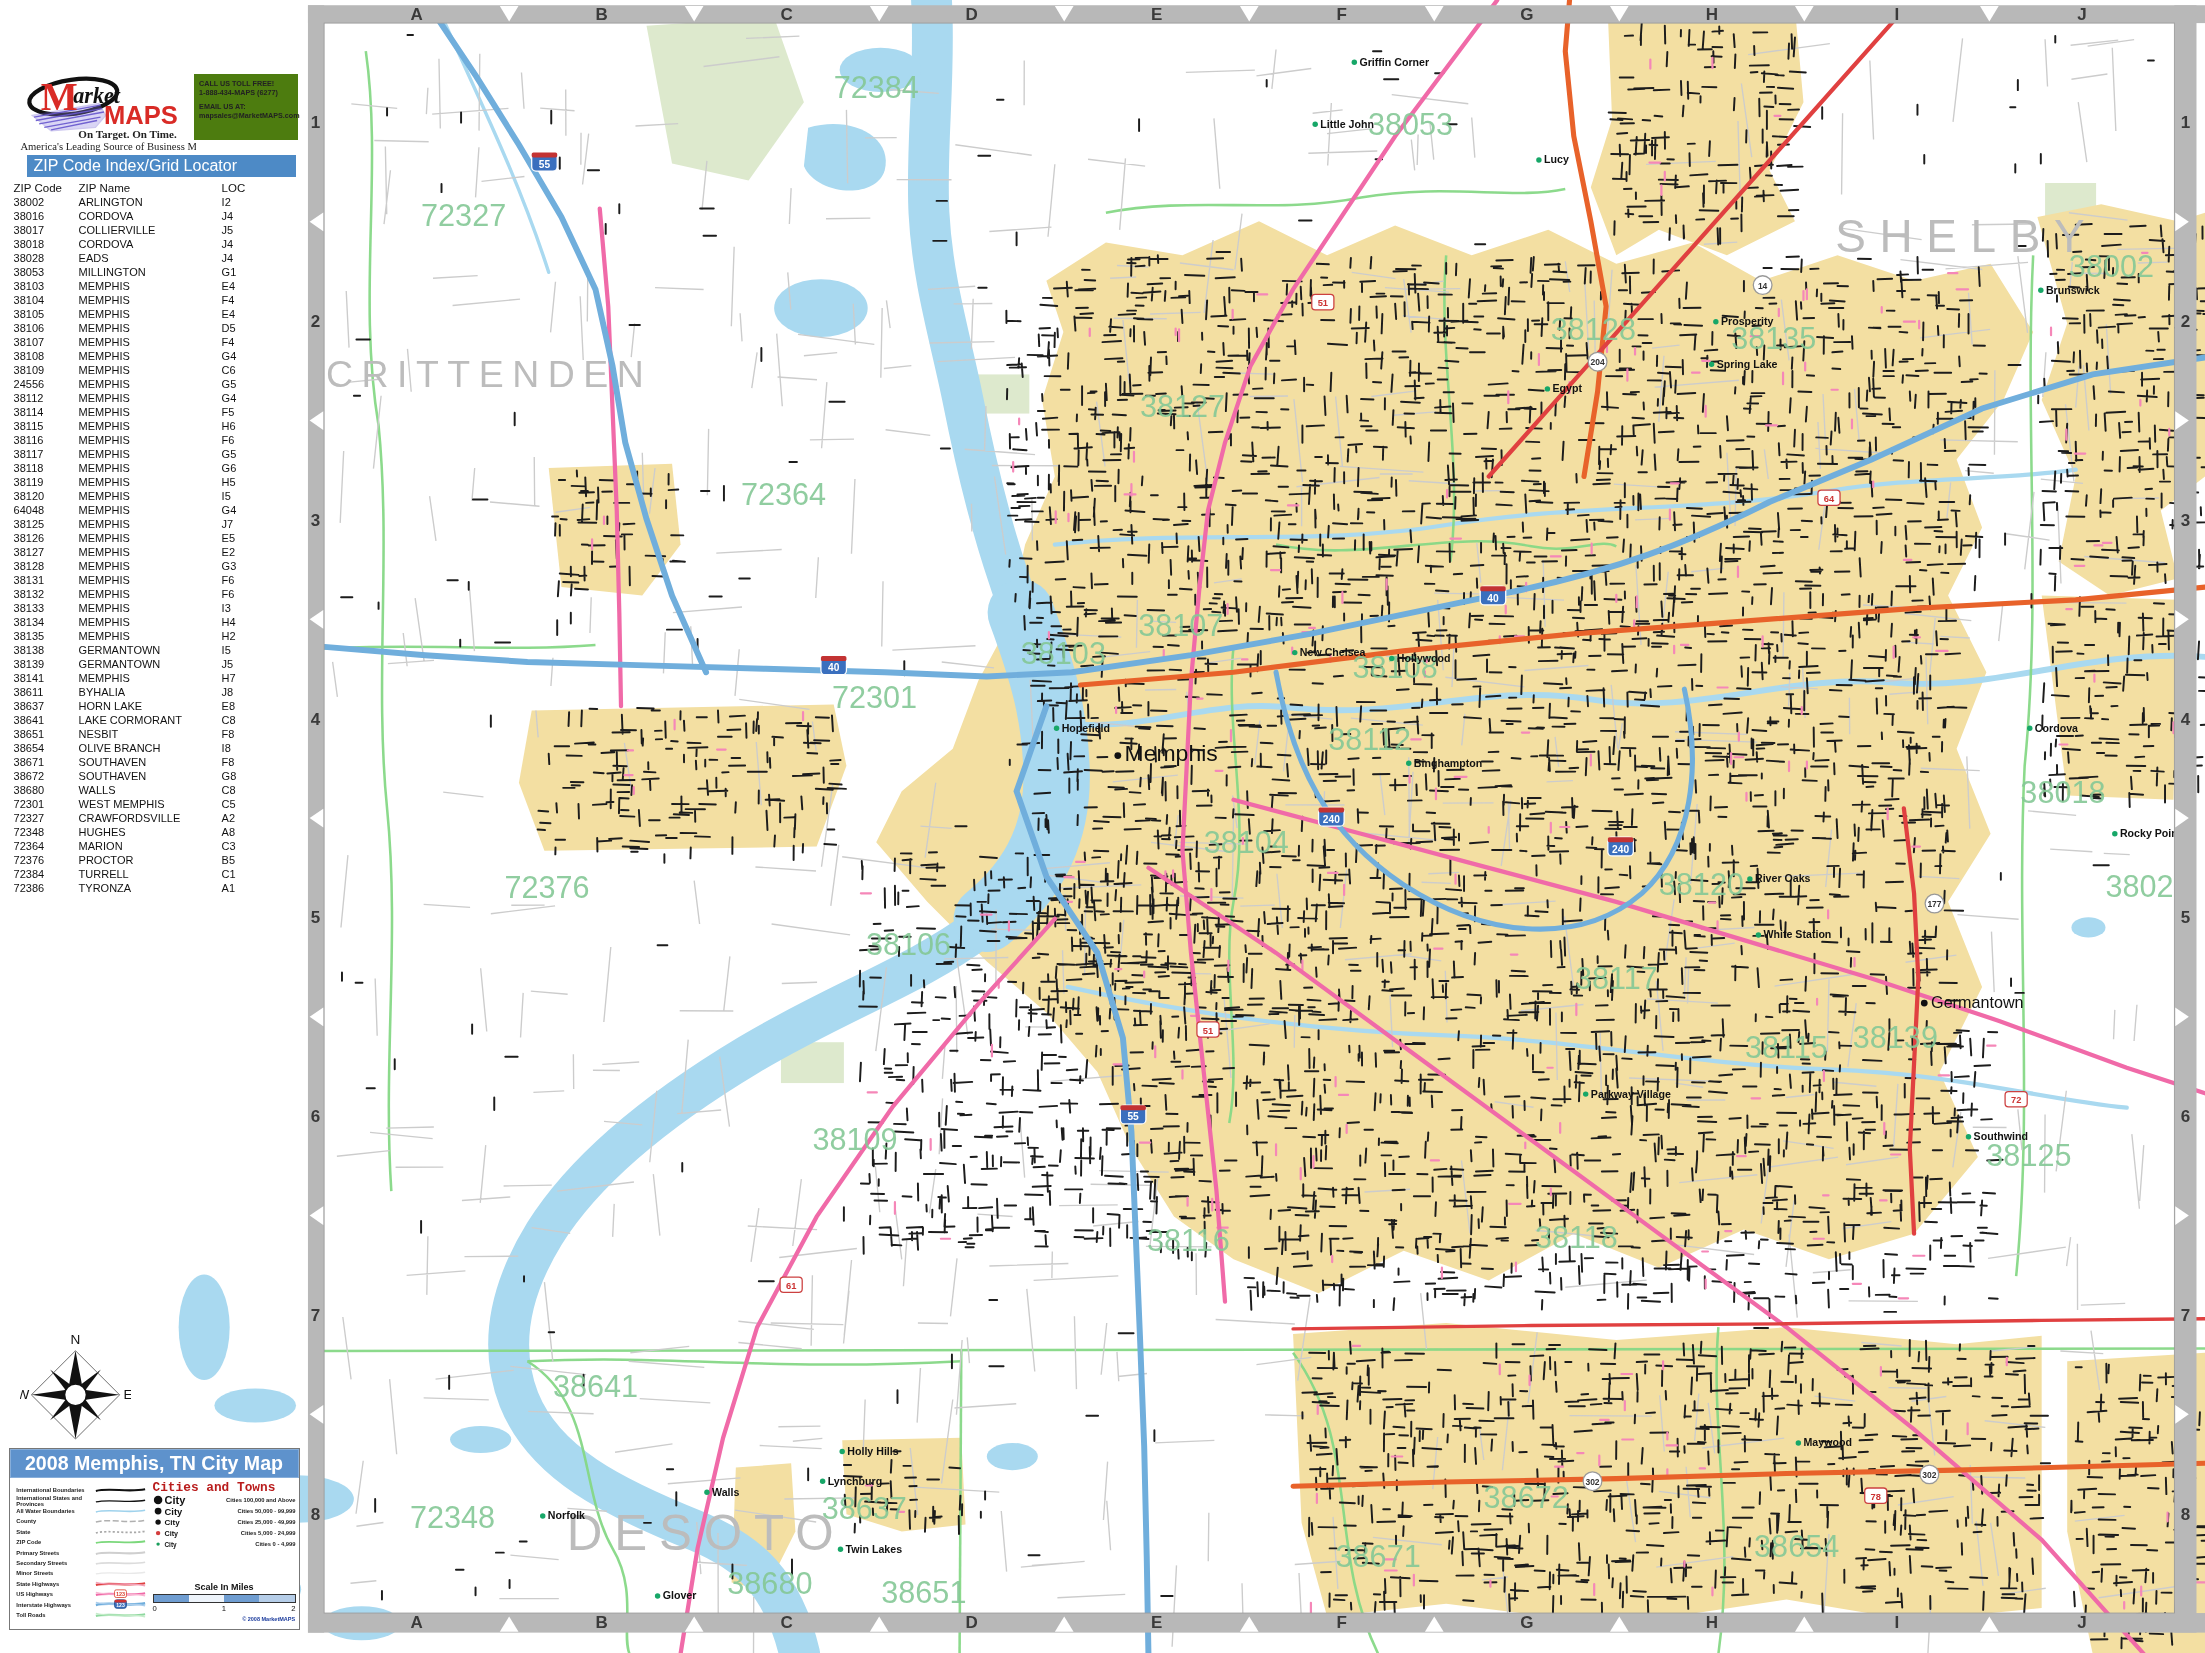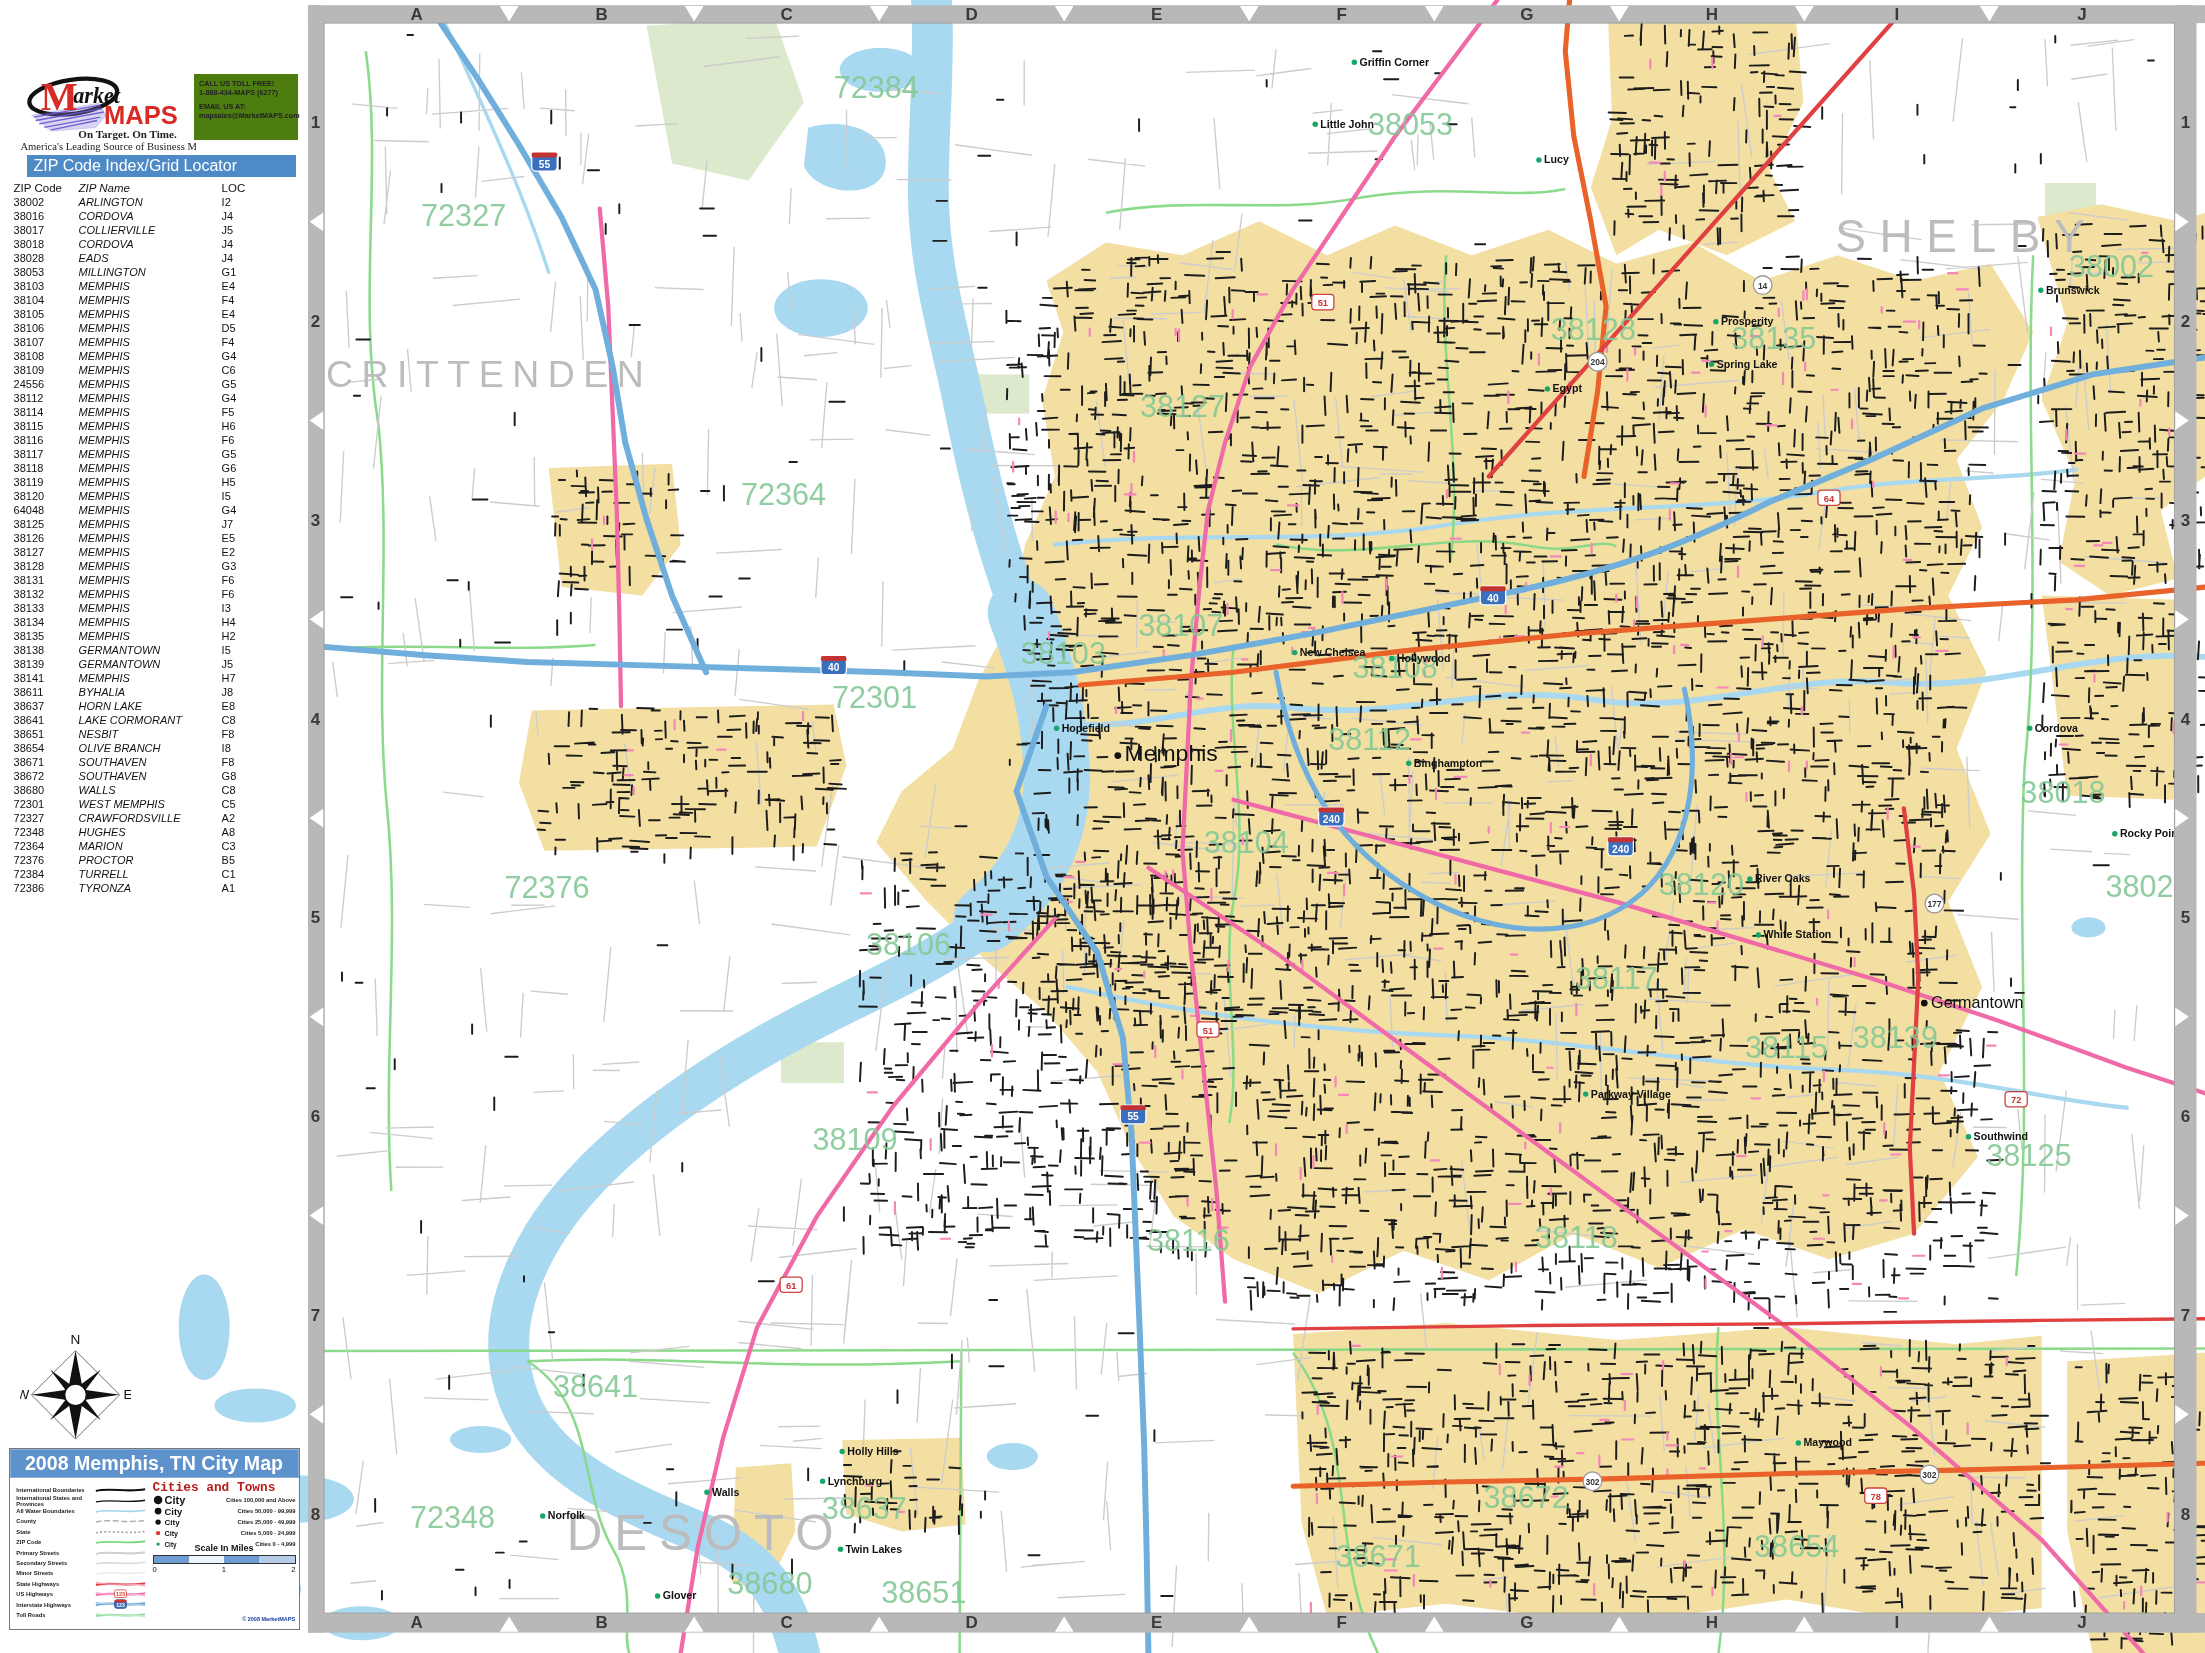--- a/index.html
+++ b/index.html
@@ -18,42 +18,42 @@
   #contact-box{position:absolute;right:0px;top:3.4px;width:104px;height:66px;background:#4d7c0f;
                padding:4.3px 3.4px 0 5.1px;box-sizing:border-box;}
   #contact-box div{font-size:7.2px;font-weight:bold;color:#222;line-height:9px;}
   #contact-box .gap{height:5.1px;}
 
   #zip-panel{left:6.8px;top:155px;width:289px;background:#fff;}
   #zip-header{background:#4d8ac6;color:#fff;font-size:16px;padding:1.7px 6.8px 2.6px 6.8px;margin-left:20px;}
   #zip-table{padding:3.4px 0 0 6.8px;}
   .zrow{display:flex;font-size:11px;line-height:14px;color:#111;}
   .zrow .c0{width:65px;}
-  .zrow .c1{width:143px;font-style:italic;}
+  .zrow .c1{width:143px;}
   .zrow .c2{width:51px;}
   .zrow.zhead{font-size:11.5px;}
 
   
   #legend-panel{left:8.5px;top:1448px;width:291px;height:182px;background:#fff;border:0.9px solid #777;
                 box-sizing:border-box;}
   #legend-title{background:#5e92cc;color:#fff;font-size:19.6px;font-weight:bold;text-align:center;
                 padding:1.7px 0 2.6px 0;border:1.7px solid #87aeda;}
   #legend-body{position:relative;height:145px;}
   #legend-lines{position:absolute;left:6.8px;top:6.8px;width:134px;}
   .lrow{display:flex;align-items:center;height:10.4px;}
   .lrow .llabel{width:78px;font-size:5.8px;font-weight:bold;color:#222;}
   .lrow svg{display:block;}
   #cities-block{position:absolute;left:143px;top:1.7px;width:143px;}
   #cities-header{font-size:12.8px;font-weight:bold;color:#b91c1c;text-align:left;font-family:Liberation Mono, monospace;}
   .crow{display:flex;align-items:center;height:11px;}
   .crow .cdot{flex:0 0 12px;display:flex;align-items:center;justify-content:center;}
   .crow .cname{font-weight:bold;color:#111;}
   .crow .cdesc{margin-left:auto;font-size:5.8px;font-weight:bold;color:#222;text-align:right;}
   #scale-block{position:absolute;left:143px;top:65px;width:143px;}
-  #scale-title{text-align:center;font-size:9px;font-weight:bold;color:#111;}
+  #scale-title{text-align:center;font-size:9px;font-weight:bold;color:#111;margin-top:39px;}
   #scale-bar{position:relative;margin-top:1.7px;height:6.8px;border:0.9px solid #333;background:#eef4fb;}
   #scale-bar .seg{position:absolute;top:0;height:100%;background:#6f9dd1;}
   #scale-ticks{display:flex;justify-content:space-between;font-size:7.7px;color:#111;margin-top:0.9px;}
   #legend-copy{position:absolute;right:3.4px;bottom:1.7px;font-size:5.5px;font-weight:bold;color:#1a3a9c;}
 </style>
 </head>
 <body>
 
 <div id="page">
 

